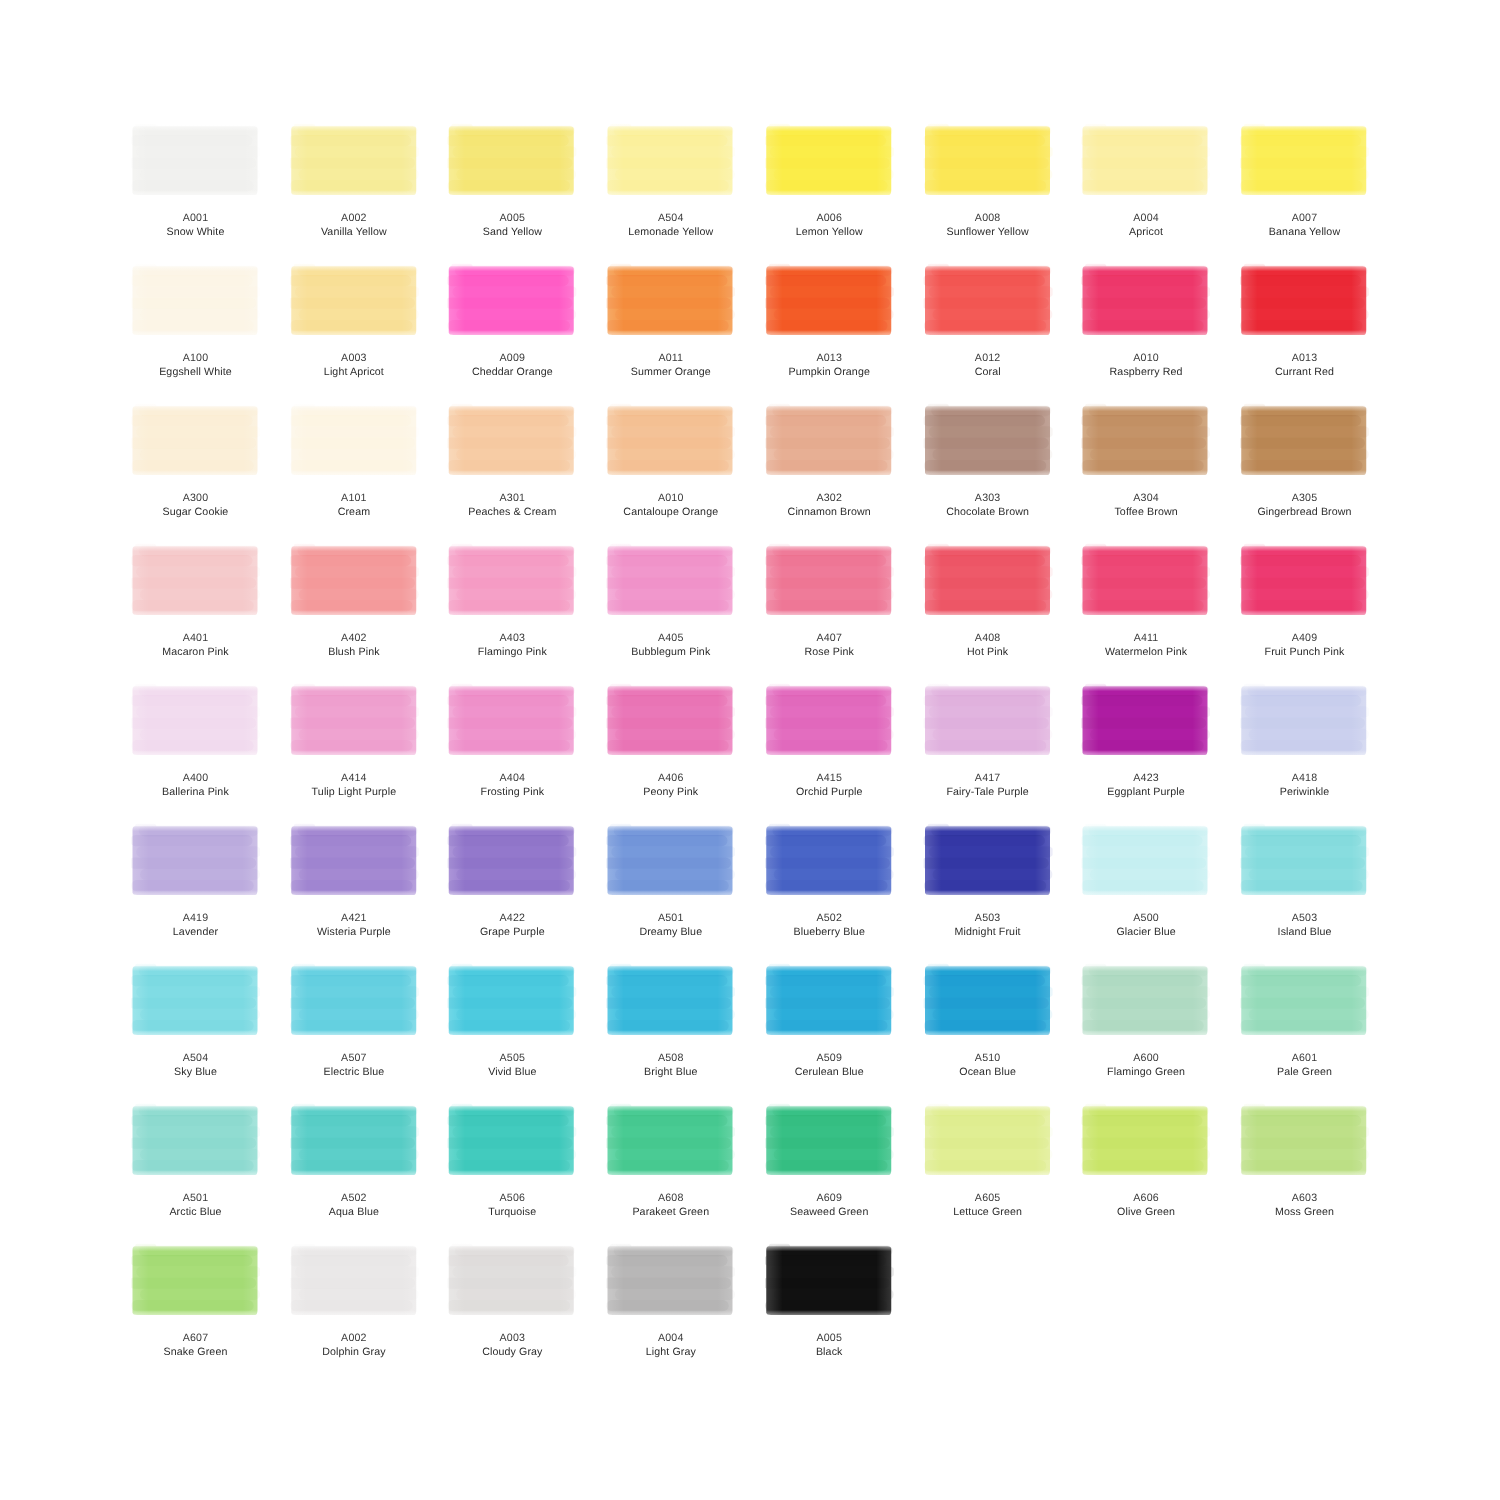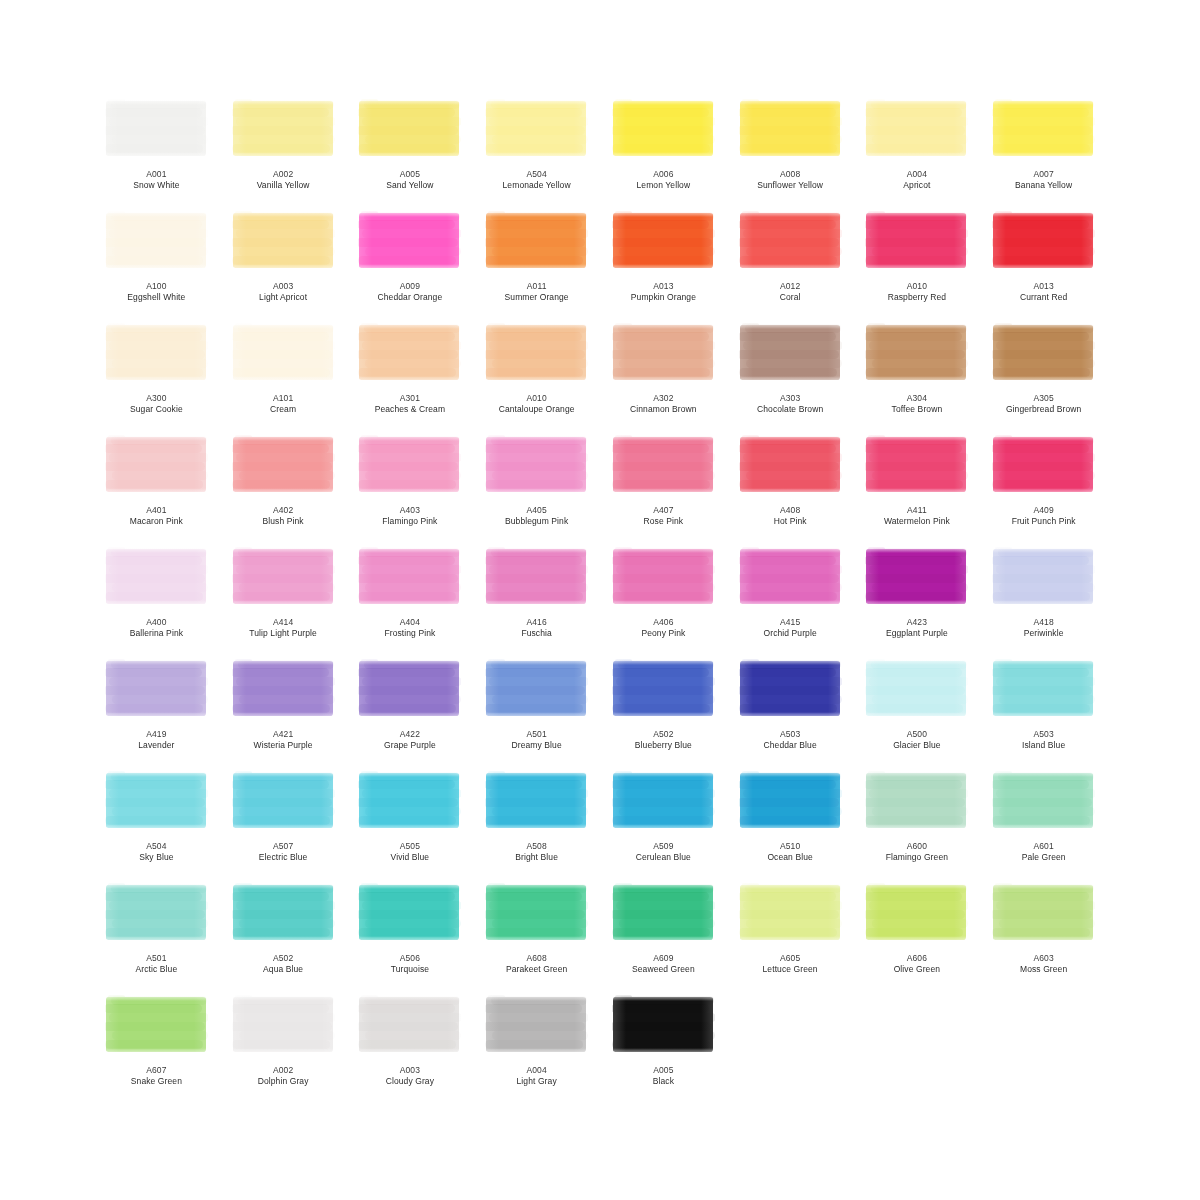--- a/index.html
+++ b/index.html
@@ -830,40 +830,20 @@
           <div class="edge-b"></div>
           <div class="edge-l"></div>
           <div class="edge-r"></div>
         </div>
         <div class="swatch-caption">
           <span class="swatch-code">A404</span>
           <span class="swatch-name">Frosting Pink</span>
         </div>
       </div>
       <div class="swatch-cell">
-        <div class="swatch-mark" style="color: rgb(235, 140, 200);">
-          <div class="paint" style="background: rgb(235, 140, 200);"></div>
-          <div class="band b1"></div>
-          <div class="band b2"></div>
-          <div class="band b3"></div>
-          <div class="band b4"></div>
-          <div class="band b5"></div>
-          <div class="band b6"></div>
-          <div class="tick"></div>
-          <div class="edge-t"></div>
-          <div class="edge-b"></div>
-          <div class="edge-l"></div>
-          <div class="edge-r"></div>
-        </div>
-        <div class="swatch-caption">
-          <span class="swatch-code">A416</span>
-          <span class="swatch-name">Fuschia</span>
-        </div>
-      </div>
-      <div class="swatch-cell">
         <div class="swatch-mark" style="color: rgb(236, 126, 189);">
           <div class="paint" style="background: rgb(236, 126, 189);"></div>
           <div class="band b1"></div>
           <div class="band b2"></div>
           <div class="band b3"></div>
           <div class="band b4"></div>
           <div class="band b5"></div>
           <div class="band b6"></div>
           <div class="tick"></div>
           <div class="edge-t"></div>
@@ -890,20 +870,40 @@
           <div class="edge-b"></div>
           <div class="edge-l"></div>
           <div class="edge-r"></div>
         </div>
         <div class="swatch-caption">
           <span class="swatch-code">A415</span>
           <span class="swatch-name">Orchid Purple</span>
         </div>
       </div>
       <div class="swatch-cell">
+        <div class="swatch-mark" style="color: rgb(228, 185, 226);">
+          <div class="paint" style="background: rgb(228, 185, 226);"></div>
+          <div class="band b1"></div>
+          <div class="band b2"></div>
+          <div class="band b3"></div>
+          <div class="band b4"></div>
+          <div class="band b5"></div>
+          <div class="band b6"></div>
+          <div class="tick"></div>
+          <div class="edge-t"></div>
+          <div class="edge-b"></div>
+          <div class="edge-l"></div>
+          <div class="edge-r"></div>
+        </div>
+        <div class="swatch-caption">
+          <span class="swatch-code">A417</span>
+          <span class="swatch-name">Fairy-Tale Purple</span>
+        </div>
+      </div>
+      <div class="swatch-cell">
         <div class="swatch-mark" style="color: rgb(180, 31, 168);">
           <div class="paint" style="background: rgb(180, 31, 168);"></div>
           <div class="band b1"></div>
           <div class="band b2"></div>
           <div class="band b3"></div>
           <div class="band b4"></div>
           <div class="band b5"></div>
           <div class="band b6"></div>
           <div class="tick"></div>
           <div class="edge-t"></div>
@@ -1046,21 +1046,21 @@
           <div class="band b5"></div>
           <div class="band b6"></div>
           <div class="tick"></div>
           <div class="edge-t"></div>
           <div class="edge-b"></div>
           <div class="edge-l"></div>
           <div class="edge-r"></div>
         </div>
         <div class="swatch-caption">
           <span class="swatch-code">A503</span>
-          <span class="swatch-name">Cheddar Blue</span>
+          <span class="swatch-name">Midnight Fruit</span>
         </div>
       </div>
       <div class="swatch-cell">
         <div class="swatch-mark" style="color: rgb(205, 241, 243);">
           <div class="paint" style="background: rgb(205, 241, 243);"></div>
           <div class="band b1"></div>
           <div class="band b2"></div>
           <div class="band b3"></div>
           <div class="band b4"></div>
           <div class="band b5"></div>

